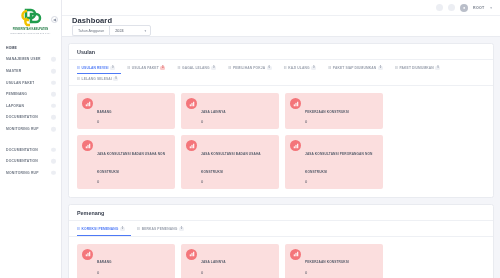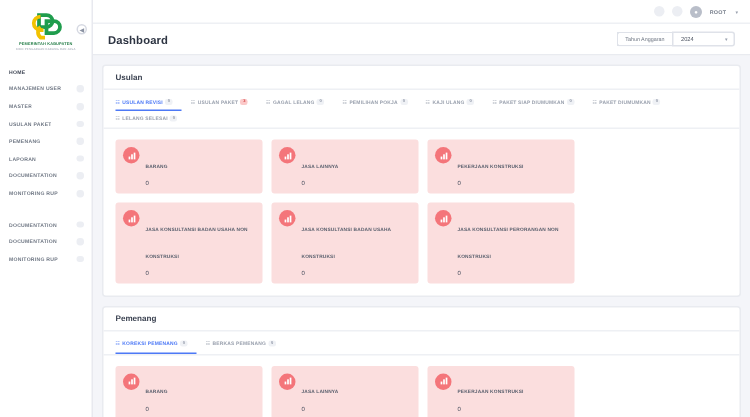--- a/index.html
+++ b/index.html
@@ -80,23 +80,24 @@
     width: 8px; height: 8px; border-radius: 50%;
     background: #b9bec9;
     display:flex;align-items:center;justify-content:center;
     color:#fff;font-size:4px;
   }
   .user-name { font-size: 3.6px; color: #7a818e; font-weight: 600; letter-spacing:.2px;}
   .caret { font-size: 3.4px; color: #9aa1ae; margin-left:1px;}
 
   .pagehead {
     height: 21px; background: #ffffff;
-    display: flex; align-items: center; justify-content: space-between;
+    display: flex; align-items: flex-start; justify-content: space-between;
     padding: 0 10px;
     border-bottom: 1px solid #e9ebf0;
+    flex-direction: column;
   }
   .page-title { font-size: 7.5px; color: #2d3442; font-weight: bold; letter-spacing: .1px;}
   .year-wrap { display: flex; align-items: center; }
   .year-label {
     font-size: 3.6px; color: #6e7683;
     border: .7px solid #dfe2e9; border-right: none;
     border-radius: 2px 0 0 2px;
     padding: 2.4px 5px; background: #fff;
     white-space: nowrap;
   }

